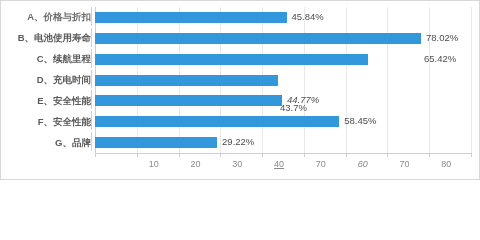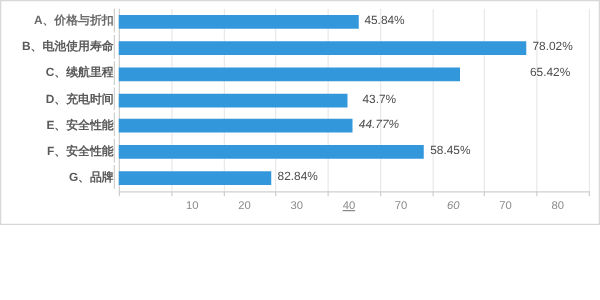--- a/index.html
+++ b/index.html
@@ -182,33 +182,33 @@
         <div class="bar-row" style="top: 20.8571px; height: 20.8571px;">
           <div class="bar" title="B、电池使用寿命 78.02%" style="width: 325.95px; background: rgb(51, 152, 219);"></div>
           <div class="bar-value" style="left: 330.95px;">78.02%</div>
         </div>
         <div class="bar-row" style="top: 41.7143px; height: 20.8571px;">
           <div class="bar" title="C、续航里程 65.42%" style="width: 273.31px; background: rgb(51, 152, 219);"></div>
           <div class="bar-value" style="left: 286px; margin-left: 43px;">65.42%</div>
         </div>
         <div class="bar-row" style="top: 62.5714px; height: 20.8571px;">
           <div class="bar" title="D、充电时间 43.7%" style="width: 182.569px; background: rgb(51, 152, 219);"></div>
-          <div class="bar-value" style="left: 195px;">43.7%</div>
+          <div class="bar-value" style="left: 185px; margin-top: 28px;">43.7%</div>
         </div>
         <div class="bar-row" style="top: 83.4286px; height: 20.8571px;">
           <div class="bar" title="E、动力性能 44.77%" style="width: 187.039px; background: rgb(51, 152, 219);"></div>
           <div class="bar-value" style="left: 192.039px; font-style: italic;">44.77%</div>
         </div>
         <div class="bar-row" style="top: 104.286px; height: 20.8571px;">
           <div class="bar" title="F、安全性能 58.45%" style="width: 244.191px; background: rgb(51, 152, 219);"></div>
           <div class="bar-value" style="left: 249.191px;">58.45%</div>
         </div>
         <div class="bar-row" style="top: 125.143px; height: 20.8571px;">
           <div class="bar" title="G、品牌 29.22%" style="width: 122.075px; background: rgb(51, 152, 219);"></div>
-          <div class="bar-value" style="left: 127.075px;">82.84%</div>
+          <div class="bar-value" style="left: 127.075px;">29.22%</div>
         </div>
       </div>
   </div>
 
   <div class="x-axis-line"></div>
   <div id="x-ticks">
       <div class="tick-mark" style="left: 94px;"></div>
       <div class="tick-mark" style="left: 135.778px;"></div>
       <div class="tick-mark" style="left: 177.556px;"></div>
       <div class="tick-mark" style="left: 219.333px;"></div>

